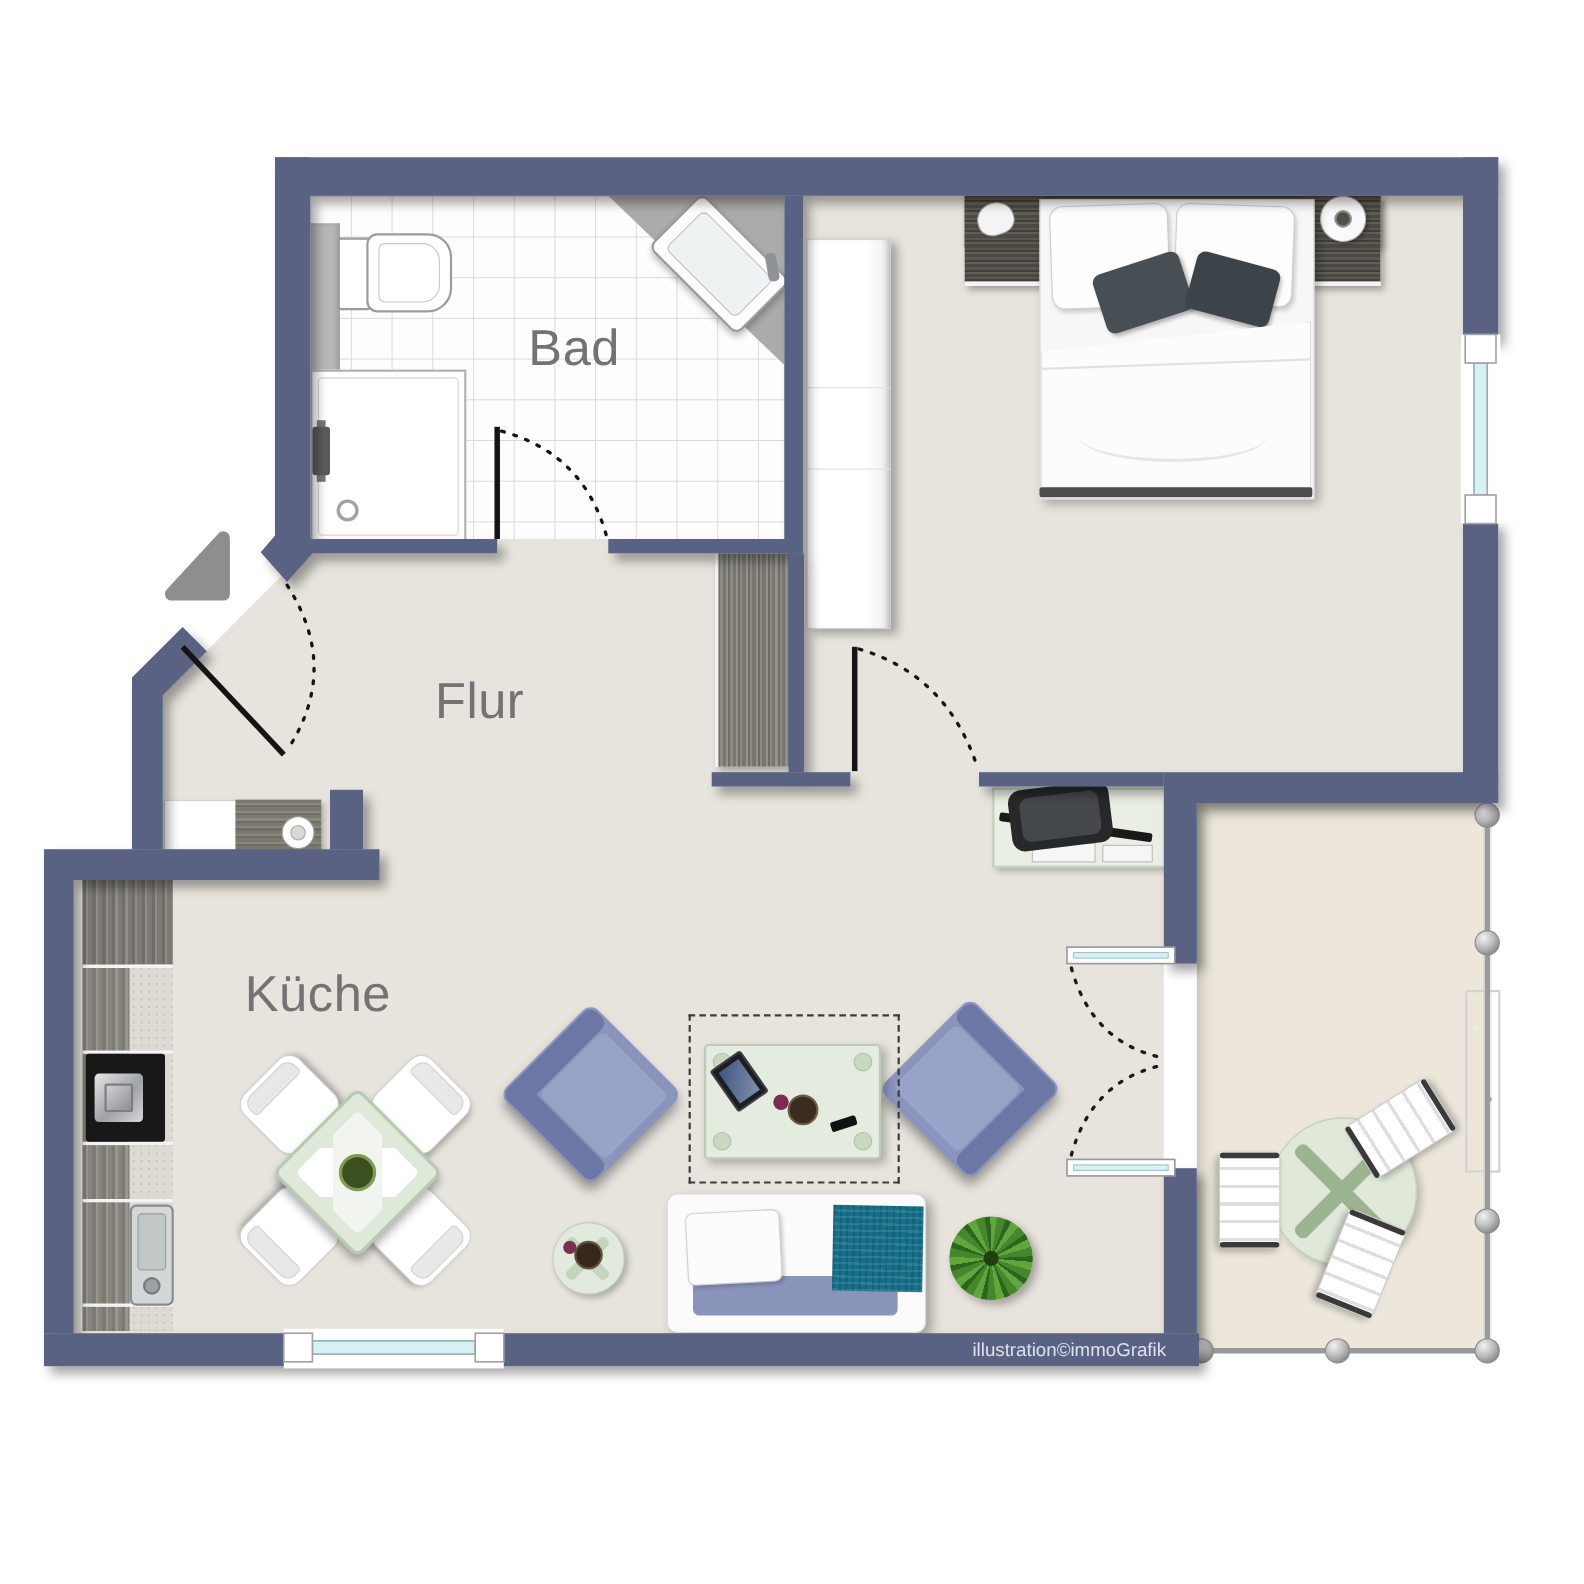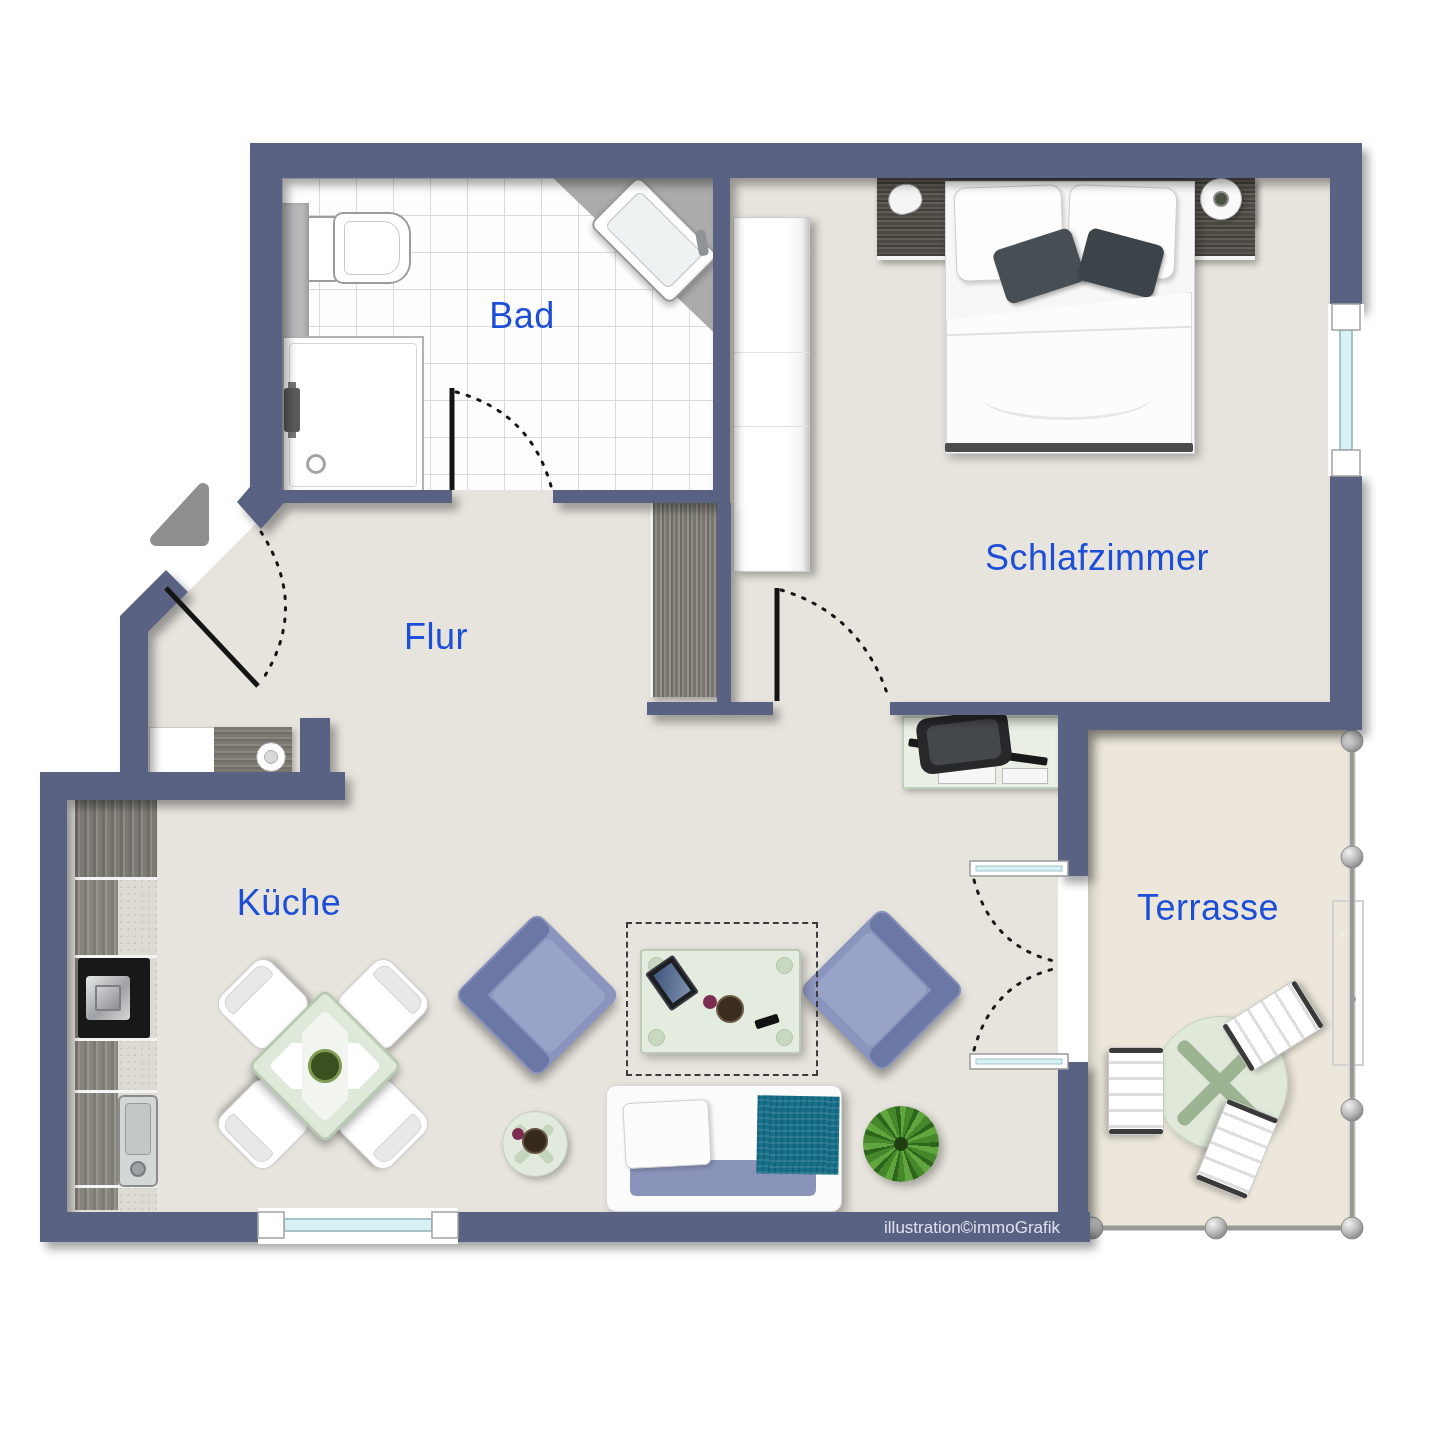--- a/index.html
+++ b/index.html
@@ -133,21 +133,21 @@
     background-image:repeating-linear-gradient(90deg,transparent 0 13px,#dedede 13px 16px);}
   .tchair::before{content:"";position:absolute;left:0;top:0;bottom:0;width:5px;background:#3a3a3a;border-radius:3px;}
   .tchair::after{content:"";position:absolute;right:0;top:0;bottom:0;width:5px;background:#3a3a3a;border-radius:3px;}
   #tchair-a{left:1229px;top:998px;transform:rotate(-32deg);}
   #tchair-b{left:1092px;top:1063px;transform:rotate(90deg);}
   #tchair-c{left:1193px;top:1121px;transform:rotate(112deg);}
   #planter{left:1332px;top:900px;width:28px;height:162px;border:2px solid #d2d2d2;
     background:linear-gradient(#4a7a30 0 17%,#9a63c2 17% 40%,#3f6b2a 40% 57%,#7d2c50 57% 71%,#9a63c2 71% 100%);
     background-image:radial-gradient(circle at 30% 20%,rgba(255,255,255,.25) 2px,transparent 3px),radial-gradient(circle at 70% 60%,rgba(0,0,0,.3) 2px,transparent 3px);}
   
-  .room-label{position:absolute;transform:translate(-50%,-50%);font-size:36px;color:#1d4ed8;white-space:nowrap;letter-spacing:.5px;}
+  .room-label{position:absolute;transform:translate(-50%,-50%);font-size:46px;color:#737373;white-space:nowrap;letter-spacing:.5px;}
   #label-bad{left:522px;top:316px;}
   #label-schlafzimmer{left:1097px;top:558px;}
   #label-flur{left:436px;top:637px;}
   #label-kueche{left:289px;top:903px;}
   #label-wohnbereich{left:802px;top:849px;}
   #label-terrasse{left:1208px;top:908px;}
   #credit{position:absolute;left:860px;top:1218px;width:200px;text-align:right;font-size:17px;color:#dfe2ec;}
   
   #plan-svg{position:absolute;left:0;top:0;width:1440px;height:1440px;}
 </style>
@@ -323,19 +323,17 @@
       <line x1="452" y1="388" x2="452" y2="490" stroke-width="5"></line>
       <path d="M456,392 Q530,412 551,486" stroke-width="3" stroke-dasharray="2.5 9" stroke-linecap="round"></path>
       <line x1="777" y1="588" x2="777" y2="701" stroke-width="5"></line>
       <path d="M781,590 Q862,614 889,699" stroke-width="3" stroke-dasharray="2.5 9" stroke-linecap="round"></path>
       <line x1="166" y1="588" x2="258" y2="686" stroke-width="5"></line>
       <path d="M261,532 Q310,608 261,682" stroke-width="3" stroke-dasharray="2.5 9" stroke-linecap="round"></path>
     </g>
   </svg>
 
   <div class="room-label" id="label-bad">Bad</div>
-  <div class="room-label" id="label-schlafzimmer">Schlafzimmer</div>
   <div class="room-label" id="label-flur">Flur</div>
   <div class="room-label" id="label-kueche">Küche</div>
-  <div class="room-label" id="label-terrasse">Terrasse</div>
 
   <div id="credit">illustration©immoGrafik</div>
 </div>
 
 </body></html>

